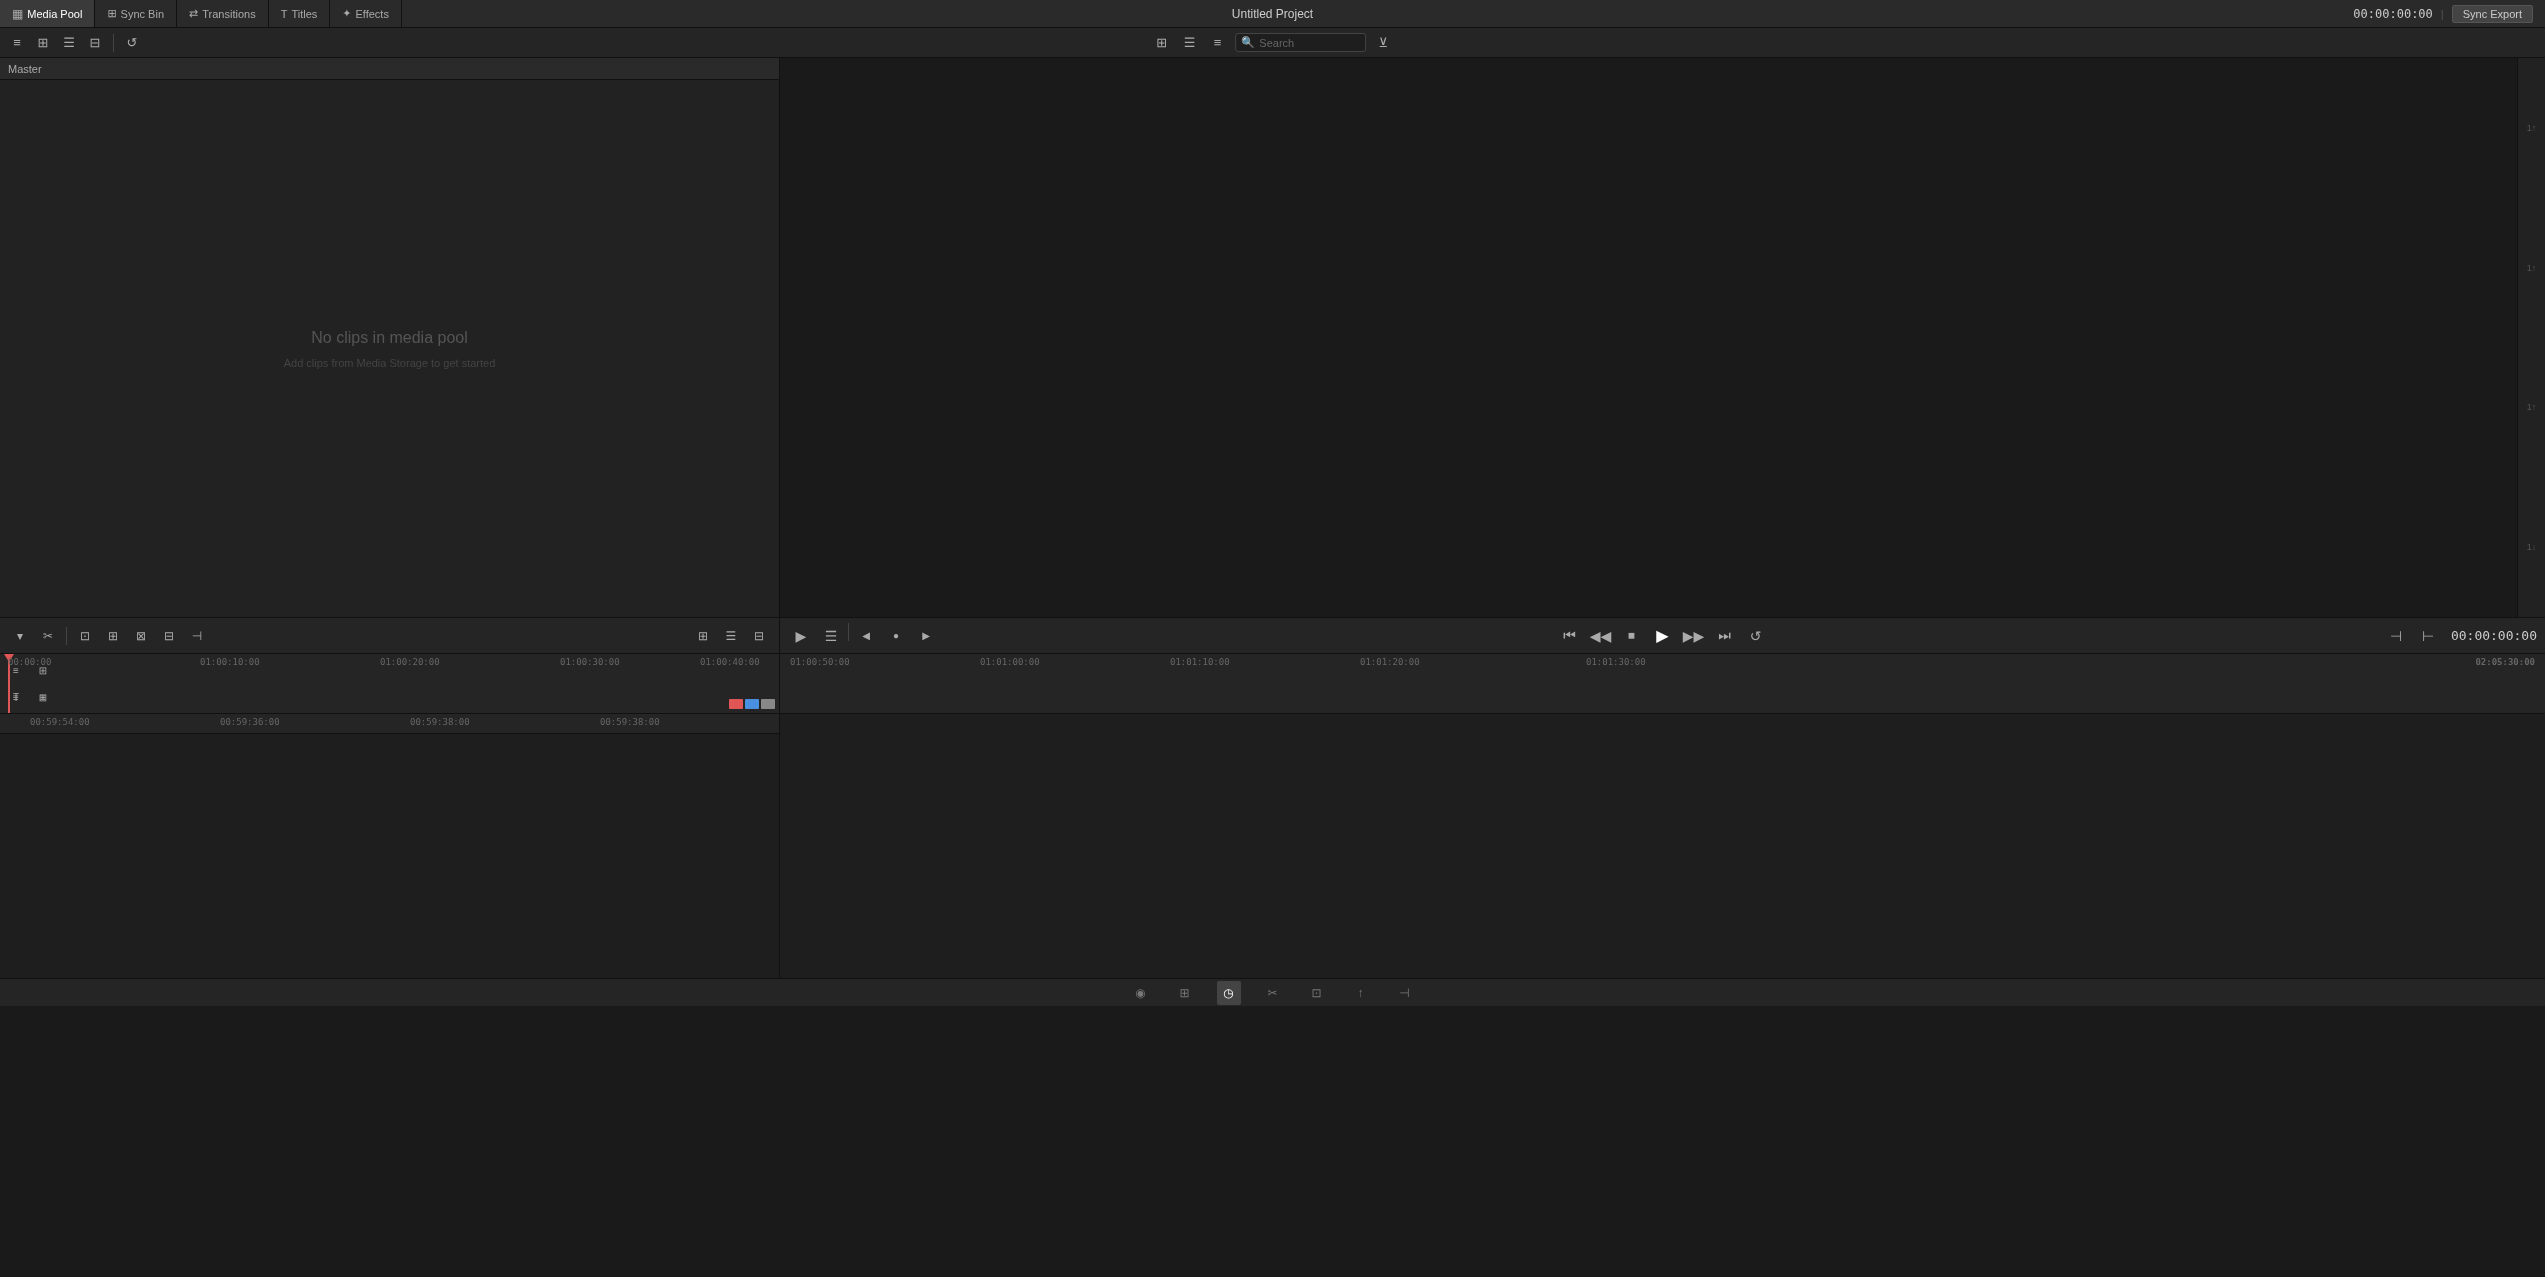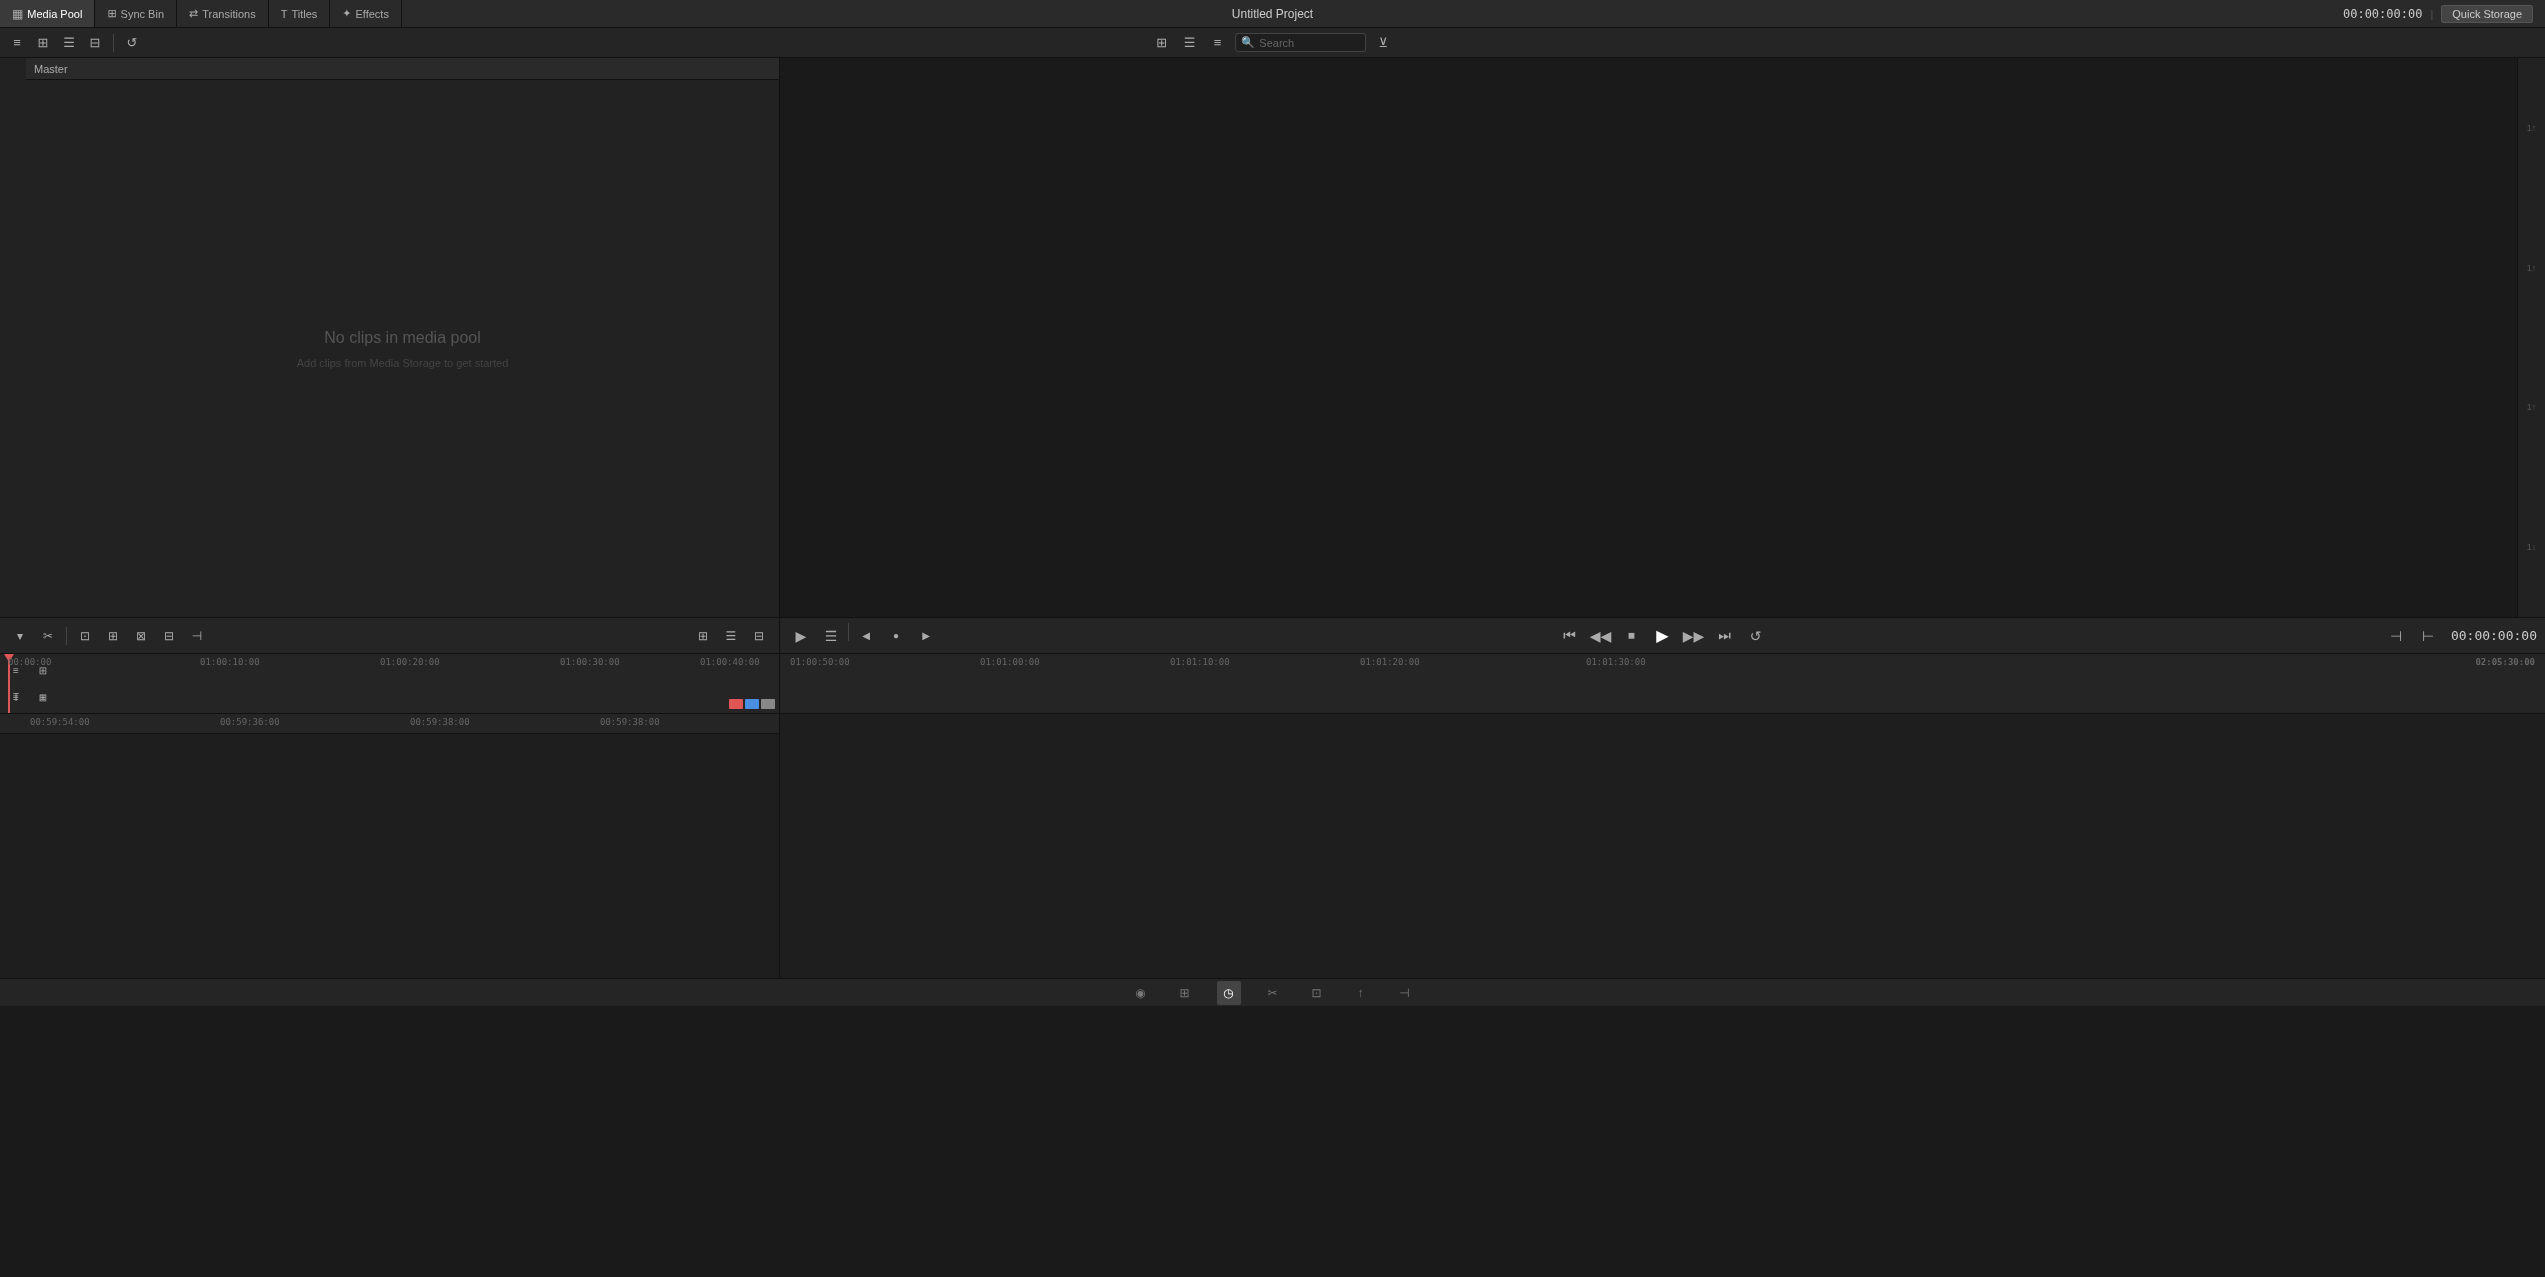--- a/index.html
+++ b/index.html
@@ -165,21 +165,20 @@
       flex: 1;
       overflow: hidden;
       border-bottom: 1px solid #111;
     }
     .left-panel {
       width: 780px;
       background: #222;
       display: flex;
       flex-direction: column;
       border-right: 1px solid #111;
-      padding-left: 26px;
     }
     .right-panel {
       flex: 1;
       background: #1a1a1a;
       display: flex;
       flex-direction: column;
       position: relative;
     }
     .right-preview-area {
       flex: 1;
@@ -317,21 +316,21 @@
         <span style="color:#aaa;font-size:11px;">✦</span>
         <span>Effects</span>
       </div>
     </div>
 
     <div class="project-title">Untitled Project</div>
 
     <div class="top-right-controls">
       <span style="font-family:monospace;font-size:12px;color:#ccc;">00:00:00:00</span>
       <span style="color:#555;">|</span>
-      <button class="quick-export-btn">Quick Storage</button>
+      <button class="quick-export-btn">Sync Export</button>
     </div>
   </div>
 
   <div class="toolbar" style="position:relative;">
     <button class="toolbar-btn" title="icon">≡</button>
     <button class="toolbar-btn" title="icon">⊞</button>
     <button class="toolbar-btn" title="icon">☰</button>
     <button class="toolbar-btn" title="icon">⊟</button>
     <div class="toolbar-separator"></div>
     <button class="toolbar-btn" title="refresh">↺</button>

